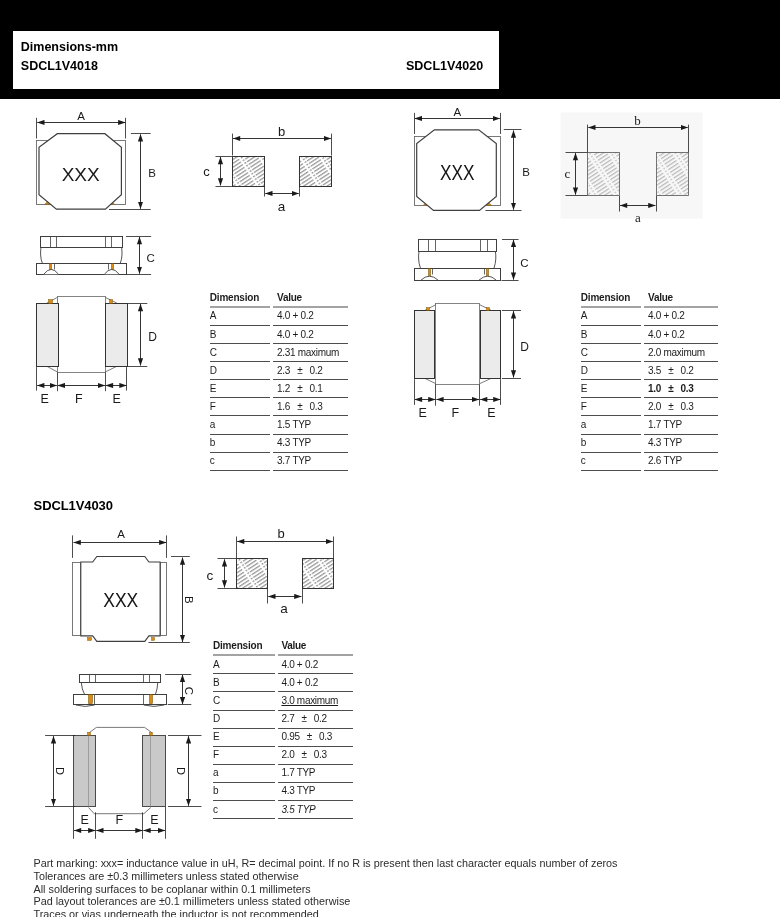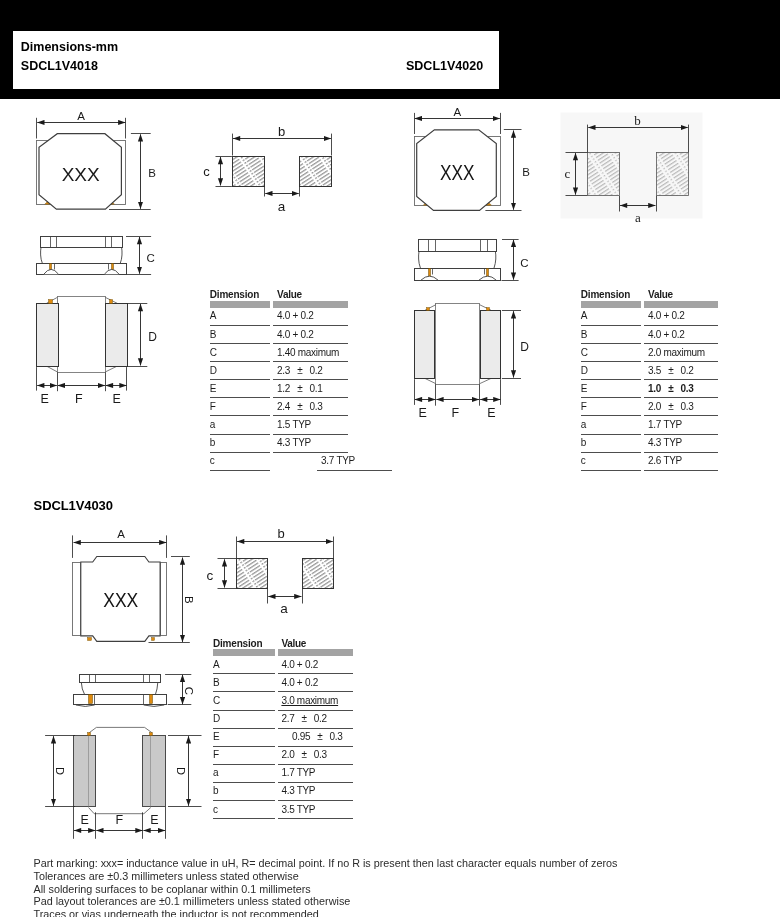--- a/index.html
+++ b/index.html
@@ -2,21 +2,21 @@
 <html><head>
 <meta charset="utf-8">
 <style>
 * { margin:0; padding:0; box-sizing:border-box; }
 html,body { width:780px; height:917px; background:#fff; font-family:"Liberation Sans", sans-serif; position:relative; overflow:hidden; -webkit-font-smoothing:antialiased; text-rendering:optimizeLegibility; }
 .abs { position:absolute; }
 .t { position:absolute; color:#1c1c1c; font-size:10px; letter-spacing:-0.2px; line-height:1; }
 .row { display:flex; height:18.1px; }
 .ca { border-bottom:1px solid #4d4d4d; display:flex; align-items:center; white-space:nowrap; }
 .cb { border-bottom:1px solid #4d4d4d; display:flex; align-items:center; padding-left:3.8px; white-space:nowrap; letter-spacing:-0.3px; }
-.hrow .ca, .hrow .cb { border-bottom:7px solid #a3a3a3; font-weight:bold; }
+.hrow .ca, .hrow .cb { border-bottom:2px solid #a3a3a3; font-weight:bold; }
 </style>
 </head>
 <body>
 
 <div class="abs" style="left:0;top:0;width:780px;height:99px;background:#000;"></div>
 
 <div class="abs" style="left:12.8px;top:30.8px;width:486px;height:58.2px;background:#fff;"></div>
 
 <div class="abs" style="left:20.8px;top:39.8px;font-weight:bold;font-size:12.5px;color:#000;">Dimensions-mm</div>
 
@@ -34,51 +34,51 @@
 <div class="row">
       <div class="ca" style="width:60.6px;margin-right:2.9px;">A</div>
       <div class="cb" style="width:75.0px;">4.0 + 0.2</div>
     </div>
 <div class="row">
       <div class="ca" style="width:60.6px;margin-right:2.9px;">B</div>
       <div class="cb" style="width:75.0px;">4.0 + 0.2</div>
     </div>
 <div class="row">
       <div class="ca" style="width:60.6px;margin-right:2.9px;">C</div>
-      <div class="cb" style="width:75.0px;">1.40 maximum</div>
+      <div class="cb" style="width:75.0px;">2.31 maximum</div>
     </div>
 <div class="row">
       <div class="ca" style="width:60.6px;margin-right:2.9px;">D</div>
       <div class="cb" style="width:75.0px;">
         <span style="word-spacing:4.6px">2.3 ± 0.2</span>
       </div>
     </div>
 <div class="row">
       <div class="ca" style="width:60.6px;margin-right:2.9px;">E</div>
       <div class="cb" style="width:75.0px;">
         <span style="word-spacing:4.6px">1.2 ± 0.1</span>
       </div>
     </div>
 <div class="row">
       <div class="ca" style="width:60.6px;margin-right:2.9px;">F</div>
       <div class="cb" style="width:75.0px;">
-        <span style="word-spacing:4.6px">2.4 ± 0.3</span>
+        <span style="word-spacing:4.6px">1.6 ± 0.3</span>
       </div>
     </div>
 <div class="row">
       <div class="ca" style="width:60.6px;margin-right:2.9px;">a</div>
       <div class="cb" style="width:75.0px;">1.5 TYP</div>
     </div>
 <div class="row">
       <div class="ca" style="width:60.6px;margin-right:2.9px;">b</div>
       <div class="cb" style="width:75.0px;">4.3 TYP</div>
     </div>
 <div class="row">
       <div class="ca" style="width:60.6px;margin-right:2.9px;">c</div>
-      <div class="cb" style="width:75.0px;margin-left:44px;">3.7 TYP</div>
+      <div class="cb" style="width:75.0px;">3.7 TYP</div>
     </div>
 </div>
 
 <div class="t" style="left:580.8px;top:289.8px;">
 <div class="row hrow">
       <div class="ca" style="width:60.6px;margin-right:2.9px;">Dimension</div>
       <div class="cb" style="width:73.4px;">Value</div>
     </div>
 <div class="row">
       <div class="ca" style="width:60.6px;margin-right:2.9px;">A</div>
@@ -142,41 +142,41 @@
       <div class="cb" style="width:75.5px;text-decoration:underline;">3.0 maximum</div>
     </div>
 <div class="row">
       <div class="ca" style="width:61.6px;margin-right:3.0px;">D</div>
       <div class="cb" style="width:75.5px;">
         <span style="word-spacing:4.6px">2.7 ± 0.2</span>
       </div>
     </div>
 <div class="row">
       <div class="ca" style="width:61.6px;margin-right:3.0px;">E</div>
-      <div class="cb" style="width:75.5px;justify-content:center;">
+      <div class="cb" style="width:75.5px;">
         <span style="word-spacing:4.6px">0.95 ± 0.3</span>
       </div>
     </div>
 <div class="row">
       <div class="ca" style="width:61.6px;margin-right:3.0px;">F</div>
       <div class="cb" style="width:75.5px;">
         <span style="word-spacing:4.6px">2.0 ± 0.3</span>
       </div>
     </div>
 <div class="row">
       <div class="ca" style="width:61.6px;margin-right:3.0px;">a</div>
       <div class="cb" style="width:75.5px;">1.7 TYP</div>
     </div>
 <div class="row">
       <div class="ca" style="width:61.6px;margin-right:3.0px;">b</div>
       <div class="cb" style="width:75.5px;">4.3 TYP</div>
     </div>
 <div class="row">
       <div class="ca" style="width:61.6px;margin-right:3.0px;">c</div>
-      <div class="cb" style="width:75.5px;">3.5 TYP</div>
+      <div class="cb" style="width:75.5px;font-style:italic;">3.5 TYP</div>
     </div>
 </div>
 
 <div class="abs" style="left:33.5px;top:857px;font-size:10.8px;line-height:12.8px;color:#2b2b2b;">Part marking: xxx= inductance value in uH, R= decimal point. If no R is present then last character equals number of zeros<br>Tolerances are ±0.3 millimeters unless stated otherwise<br>All soldering surfaces to be coplanar within 0.1 millimeters<br>Pad layout tolerances are ±0.1 millimeters unless stated otherwise<br>Traces or vias underneath the inductor is not recommended</div>
 <svg class="abs" style="left:0;top:0;" width="780" height="917" viewBox="0 0 780 917" xmlns="http://www.w3.org/2000/svg">
 <defs>
 <marker id="me" markerWidth="10" markerHeight="8" refX="7.2" refY="2.6" orient="auto" markerUnits="userSpaceOnUse">
         <path d="M0,0 L7.5,2.6 L0,5.2 Z" fill="#1a1a1a"></path>
       </marker>
 <marker id="ms" markerWidth="10" markerHeight="8" refX="0.3" refY="2.6" orient="auto" markerUnits="userSpaceOnUse">

